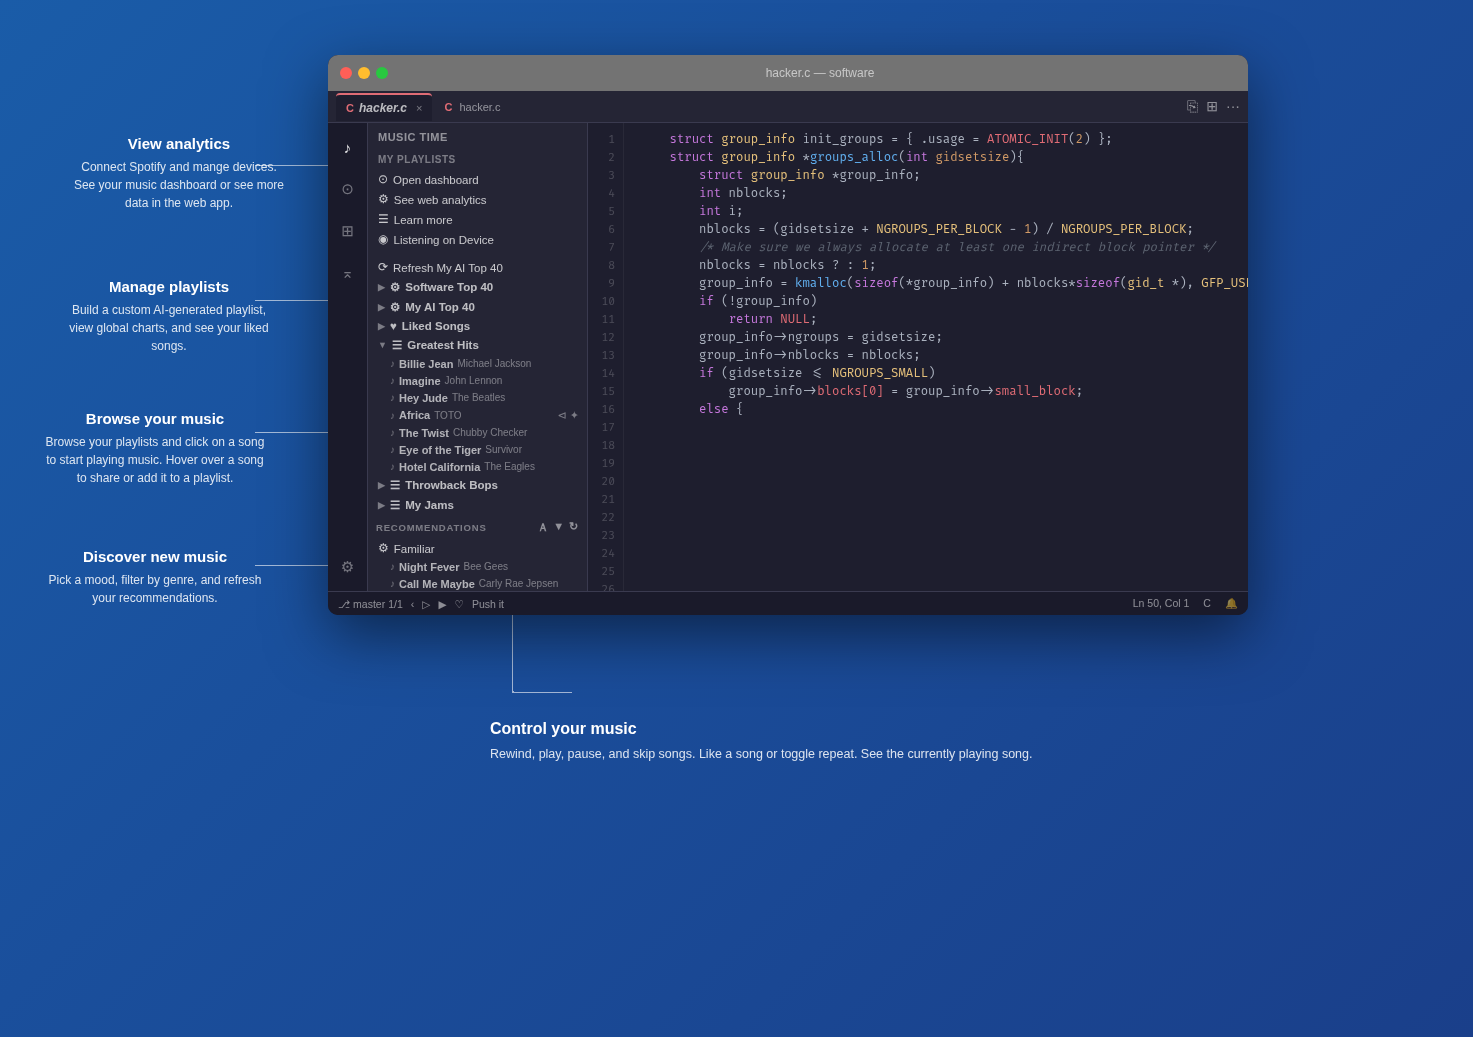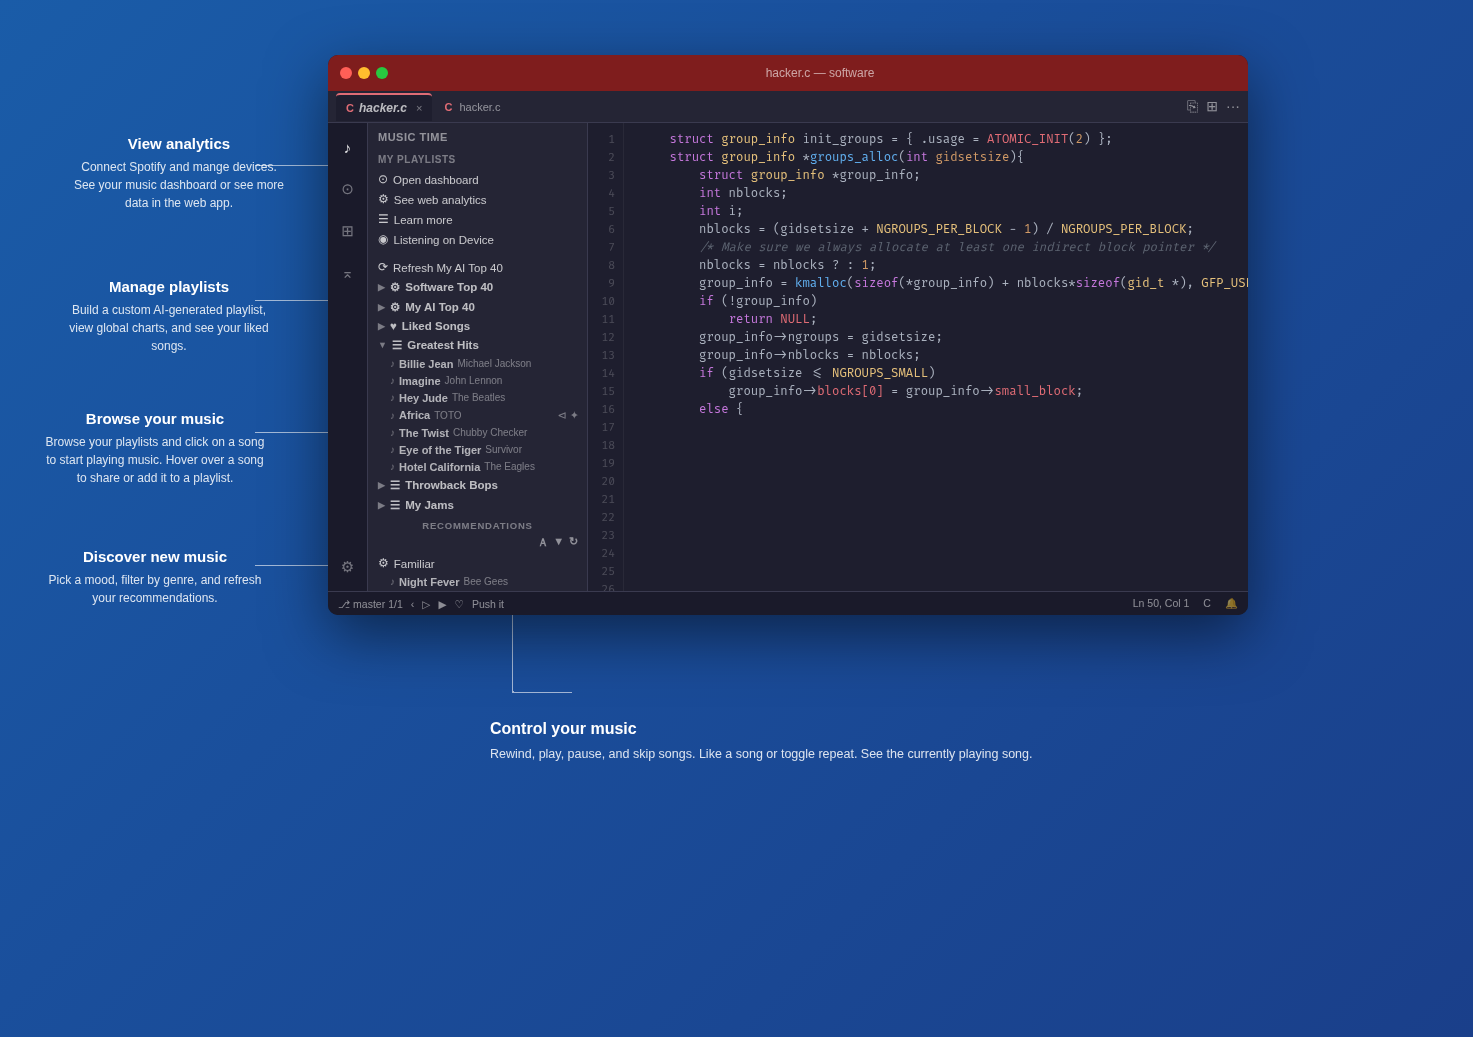--- a/index.html
+++ b/index.html
@@ -48,21 +48,21 @@
       border-radius: 10px;
       box-shadow: 0 20px 60px rgba(0,0,0,0.5);
       display: flex;
       flex-direction: column;
       overflow: hidden;
     }
 
     
     .title-bar {
       height: 36px;
-      background: #7f1d1d;
+      background: #737373;
       display: flex;
       align-items: center;
       padding: 0 12px;
       flex-shrink: 0;
     }
     .traffic-lights {
       display: flex;
       gap: 6px;
       margin-right: 16px;
     }
@@ -168,21 +168,20 @@
     .sidebar-section-header {
       display: flex;
       align-items: center;
       padding: 5px 8px 3px;
       color: rgba(255,255,255,0.4);
       font-size: 9.5px;
       font-weight: 700;
       letter-spacing: 0.8px;
       text-transform: uppercase;
       gap: 4px;
-      flex-direction: column;
     }
     .sidebar-section-header .rec-icons { margin-left: auto; display: flex; gap: 4px; font-size: 11px; color: rgba(255,255,255,0.5); }
 
     .sidebar-playlist-header {
       display: flex;
       align-items: center;
       padding: 3px 8px 3px 10px;
       color: rgba(255,255,255,0.7);
       font-size: 11.5px;
       font-weight: 600;

